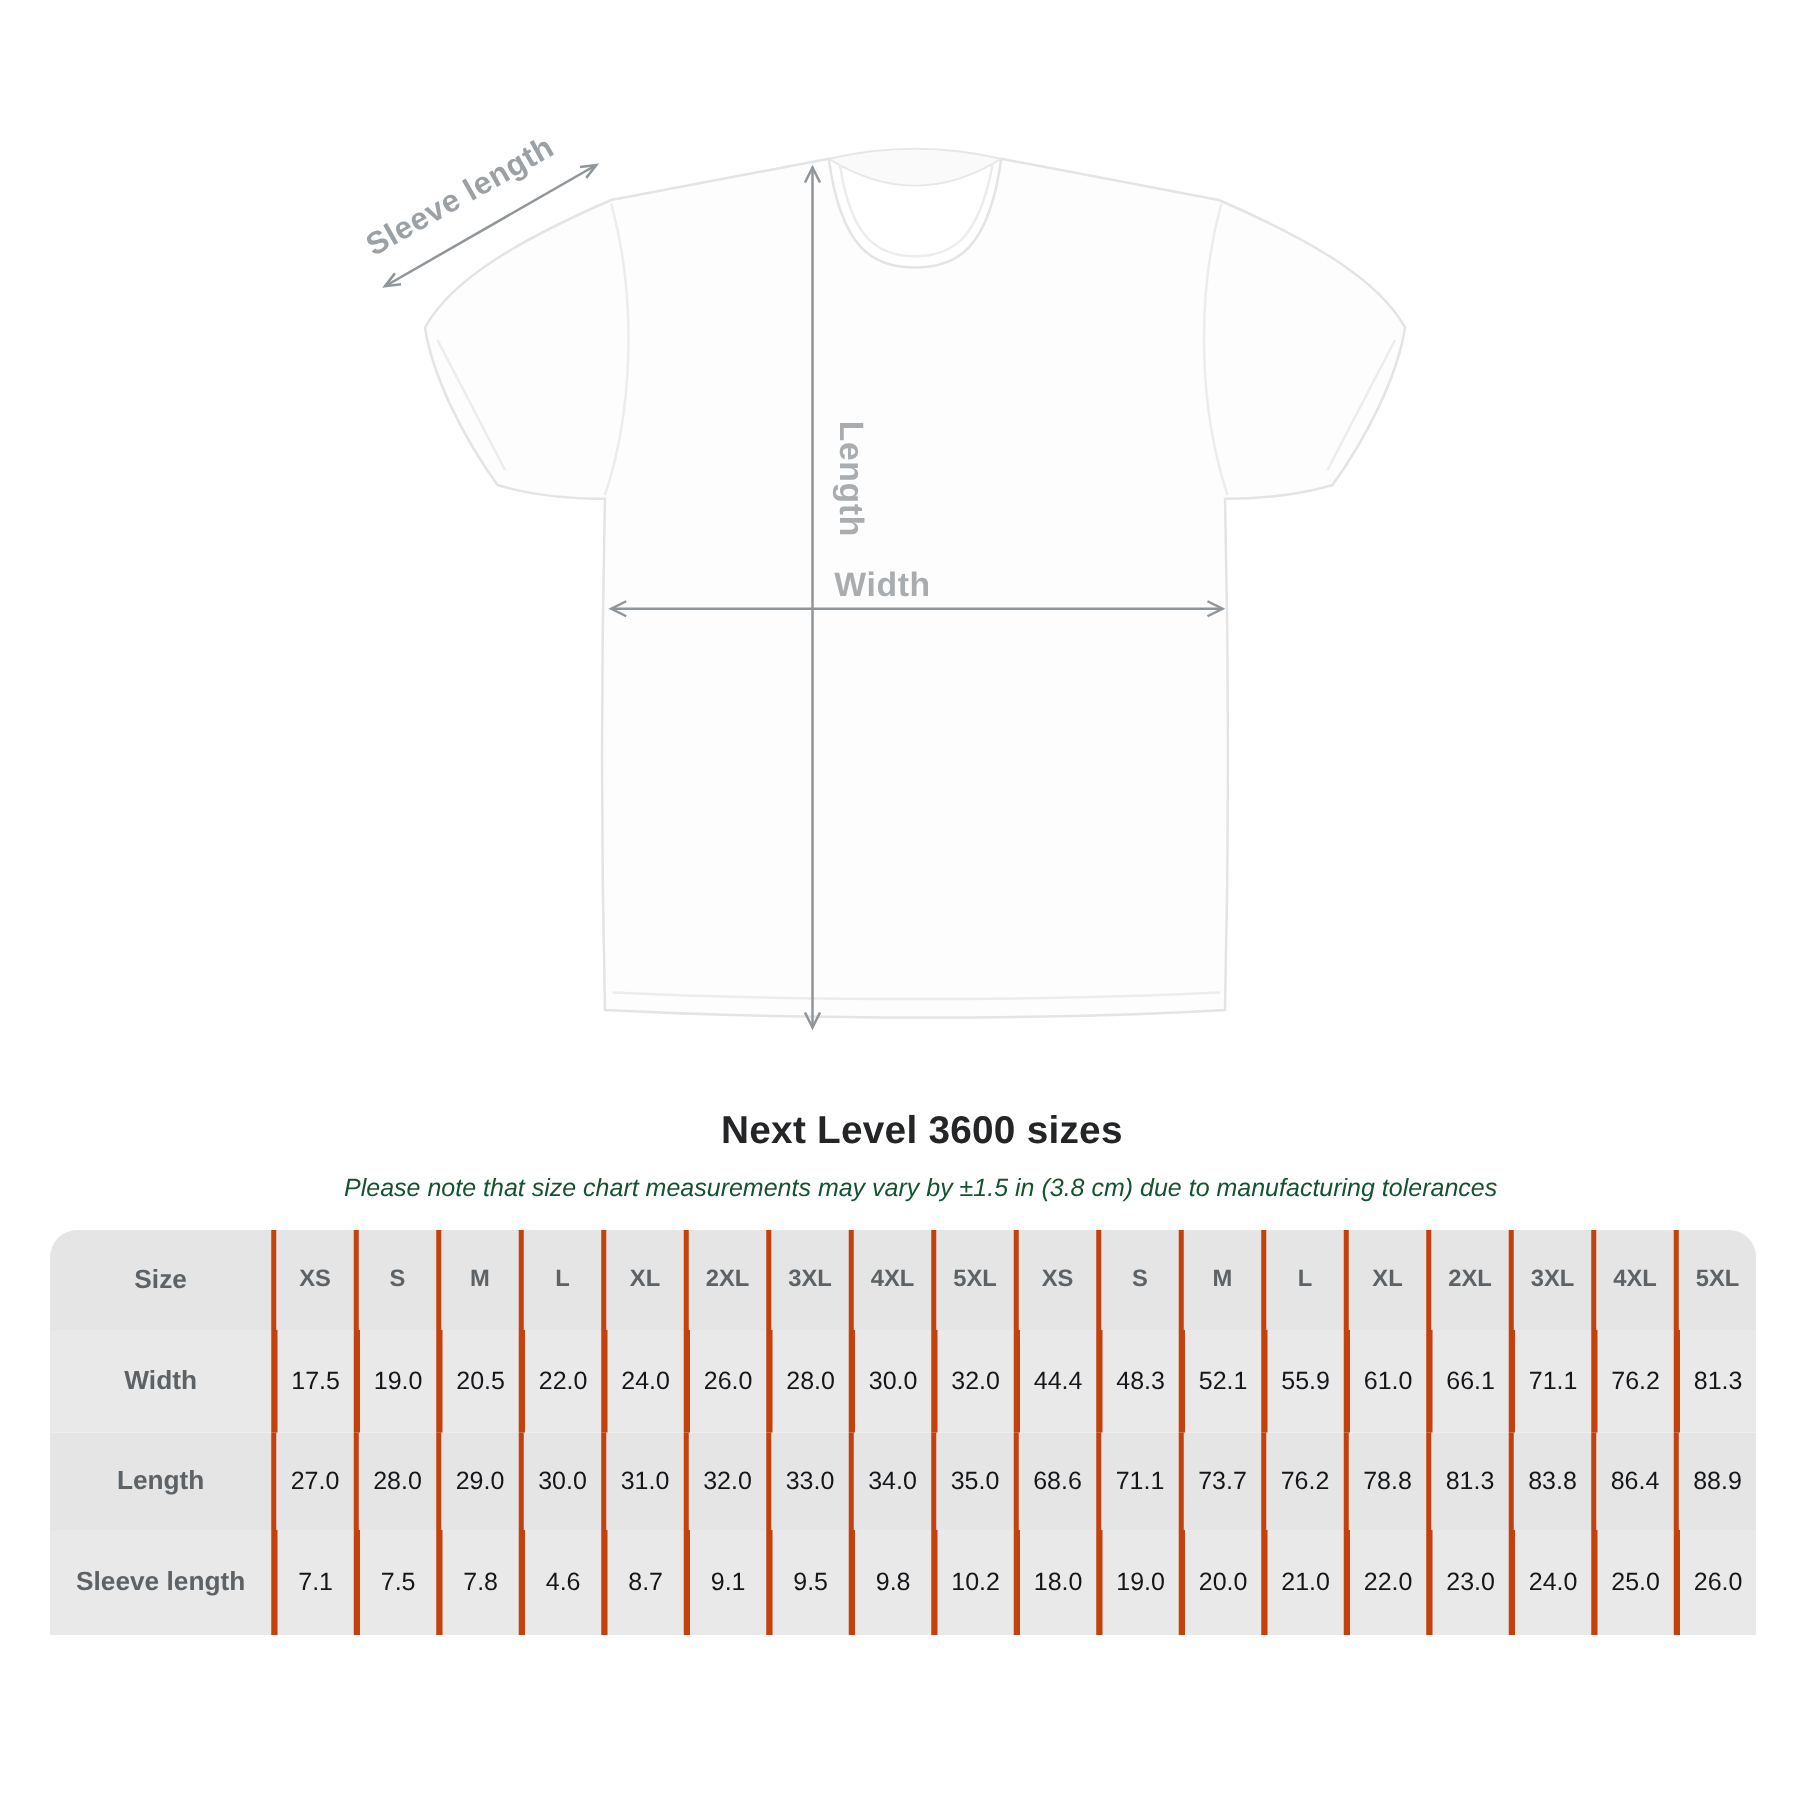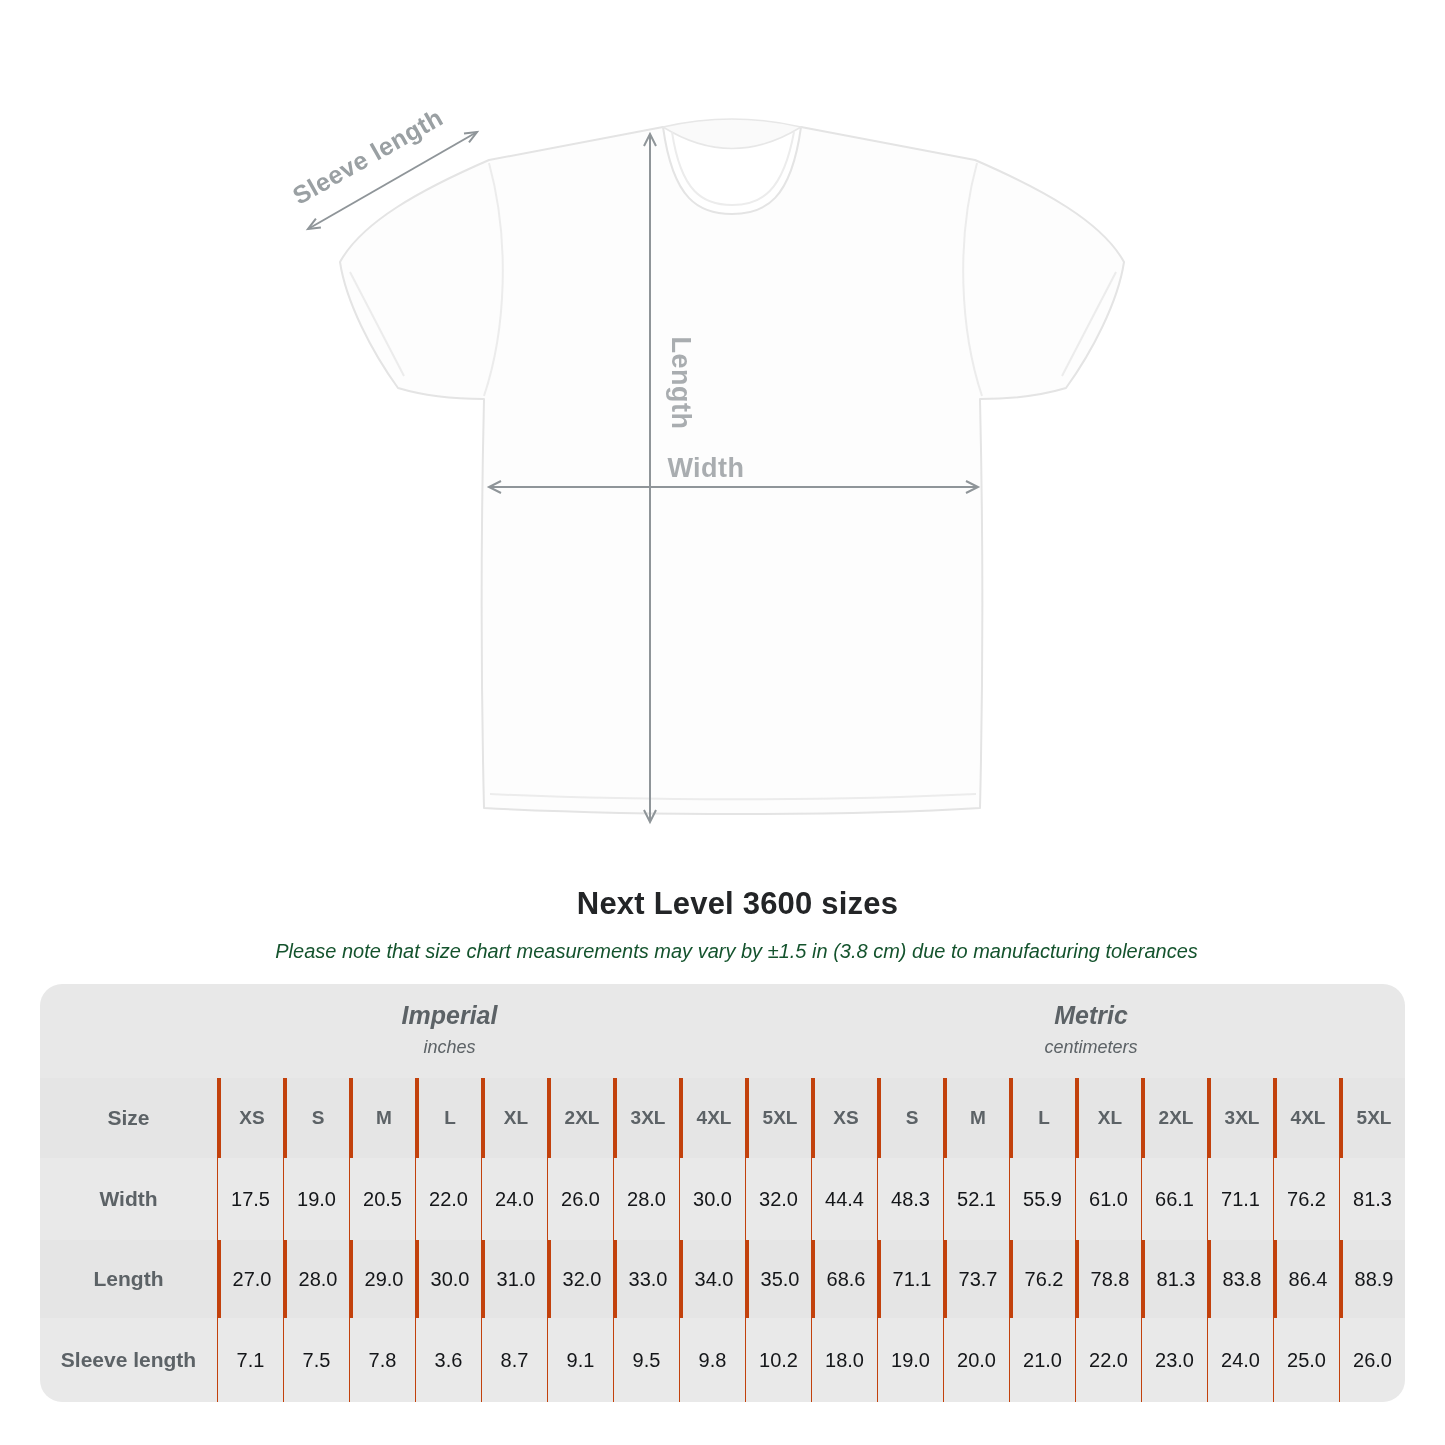--- a/index.html
+++ b/index.html
@@ -23,21 +23,21 @@
   #imperial-group{left:30%;}
   #metric-group{left:77%;}
   .u-label{font-size:25px;font-weight:bold;font-style:italic;}
   .u-sub{font-size:18px;font-style:italic;margin-top:7px;}
 
   .trow{display:grid;grid-template-columns:177px repeat(18,1fr);}
   .trow.white{background:#e5e5e5;}
   .trow.gray{background:#e9e9e9;}
   .trow > div{display:flex;align-items:center;justify-content:center;}
   .trow.white > div + div{border-left:4px solid #c2410c;}
-  .trow.gray  > div + div{border-left:1px solid #c2410c;}
+  .trow.gray  > div + div{border-left:5px solid #c2410c;}
   .r-size{height:80px;}
   .r-width{height:82px;}
   .r-length{height:78px;}
   .r-sleeve{height:84px;}
   .cell-label{font-weight:bold;color:#5c6266;font-size:21px;text-align:center;}
   .cell-head{font-weight:bold;color:#5c6266;font-size:19px;}
   .cell-val{color:#141619;font-size:20px;}
 
   
   .ann-line{stroke:#8f9599;stroke-width:2;fill:none;}
@@ -101,30 +101,20 @@
 
     <text class="ann-label" transform="translate(672,383) rotate(90)" text-anchor="middle" font-size="27" fill="#a9adb0" letter-spacing="0.5">Length</text>
 
     <text class="ann-label" x="706" y="477" text-anchor="middle" font-size="27" fill="#a9adb0" letter-spacing="0.5">Width</text>
   </svg>
 
   <div class="title">Next Level 3600 sizes</div>
   <div class="subtitle">Please note that size chart measurements may vary by ±1.5 in (3.8 cm) due to manufacturing tolerances</div>
 
   <div class="table-card">
-    <div class="units-band">
-      <div class="unit-group" id="imperial-group">
-        <div class="u-label">Imperial</div>
-        <div class="u-sub">inches</div>
-      </div>
-      <div class="unit-group" id="metric-group">
-        <div class="u-label">Metric</div>
-        <div class="u-sub">centimeters</div>
-      </div>
-    </div>
     <div id="size-grid">
         <div class="trow white r-size">
           <div class="cell-label">Size</div>
           <div class="cell-head">XS</div>
           <div class="cell-head">S</div>
           <div class="cell-head">M</div>
           <div class="cell-head">L</div>
           <div class="cell-head">XL</div>
           <div class="cell-head">2XL</div>
           <div class="cell-head">3XL</div>
@@ -180,21 +170,21 @@
           <div class="cell-val">81.3</div>
           <div class="cell-val">83.8</div>
           <div class="cell-val">86.4</div>
           <div class="cell-val">88.9</div>
         </div>
         <div class="trow gray r-sleeve">
           <div class="cell-label">Sleeve length</div>
           <div class="cell-val">7.1</div>
           <div class="cell-val">7.5</div>
           <div class="cell-val">7.8</div>
-          <div class="cell-val">3.6</div>
+          <div class="cell-val">4.6</div>
           <div class="cell-val">8.7</div>
           <div class="cell-val">9.1</div>
           <div class="cell-val">9.5</div>
           <div class="cell-val">9.8</div>
           <div class="cell-val">10.2</div>
           <div class="cell-val">18.0</div>
           <div class="cell-val">19.0</div>
           <div class="cell-val">20.0</div>
           <div class="cell-val">21.0</div>
           <div class="cell-val">22.0</div>

